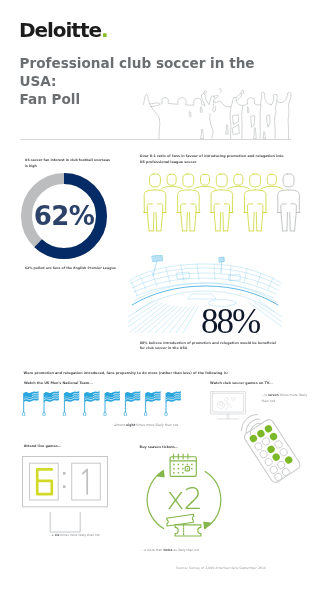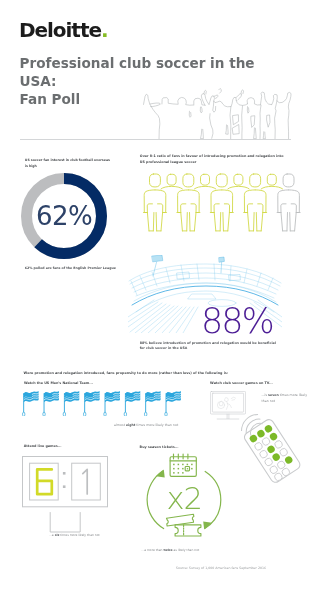--- a/index.html
+++ b/index.html
@@ -22,29 +22,29 @@
   
   .lbl{position:absolute;font-size:3.2px;font-weight:bold;line-height:5.6px;
        color:#4a4d50;}
   .cap{position:absolute;font-size:3.0px;font-weight:400;line-height:5.6px;color:#85888b;}
   .cap b{color:#53565a;font-weight:bold;}
   
   
   .donut{position:absolute;left:21px;top:173px;width:86px;height:86px;}
   .donut .pct{position:absolute;left:0;top:0;width:86px;height:86px;
       display:flex;align-items:center;justify-content:center;
-      font-size:26px;color:#2d4268;font-weight:400;letter-spacing:-0.6px;}
+      font-size:26px;color:#2d4268;font-weight:700;letter-spacing:-0.6px;}
 
   
   .seats{position:absolute;left:132px;top:172px;width:188px;height:63px;}
 
   
   .stadium{position:absolute;left:128px;top:255px;width:154px;height:78px;}
-  .pct88{position:absolute;left:201px;top:304px;font-size:35px;color:#4c1d95;
-         font-weight:300;letter-spacing:-2.0px;line-height:1;}
+  .pct88{position:absolute;left:201px;top:304px;font-size:35px;color:#0f172a;
+         font-weight:300;letter-spacing:-2.0px;line-height:1;font-family:Liberation Serif, serif;}
 
   
   .flags{position:absolute;left:21px;top:388.5px;width:163px;height:27.5px;}
   
   .tv{position:absolute;left:210px;top:390.8px;width:36px;height:30px;}
   .remote{position:absolute;left:232px;top:405px;width:94.5px;height:82.5px;}
   
   .board{position:absolute;left:22px;top:456px;width:86px;height:78px;}
 
   

